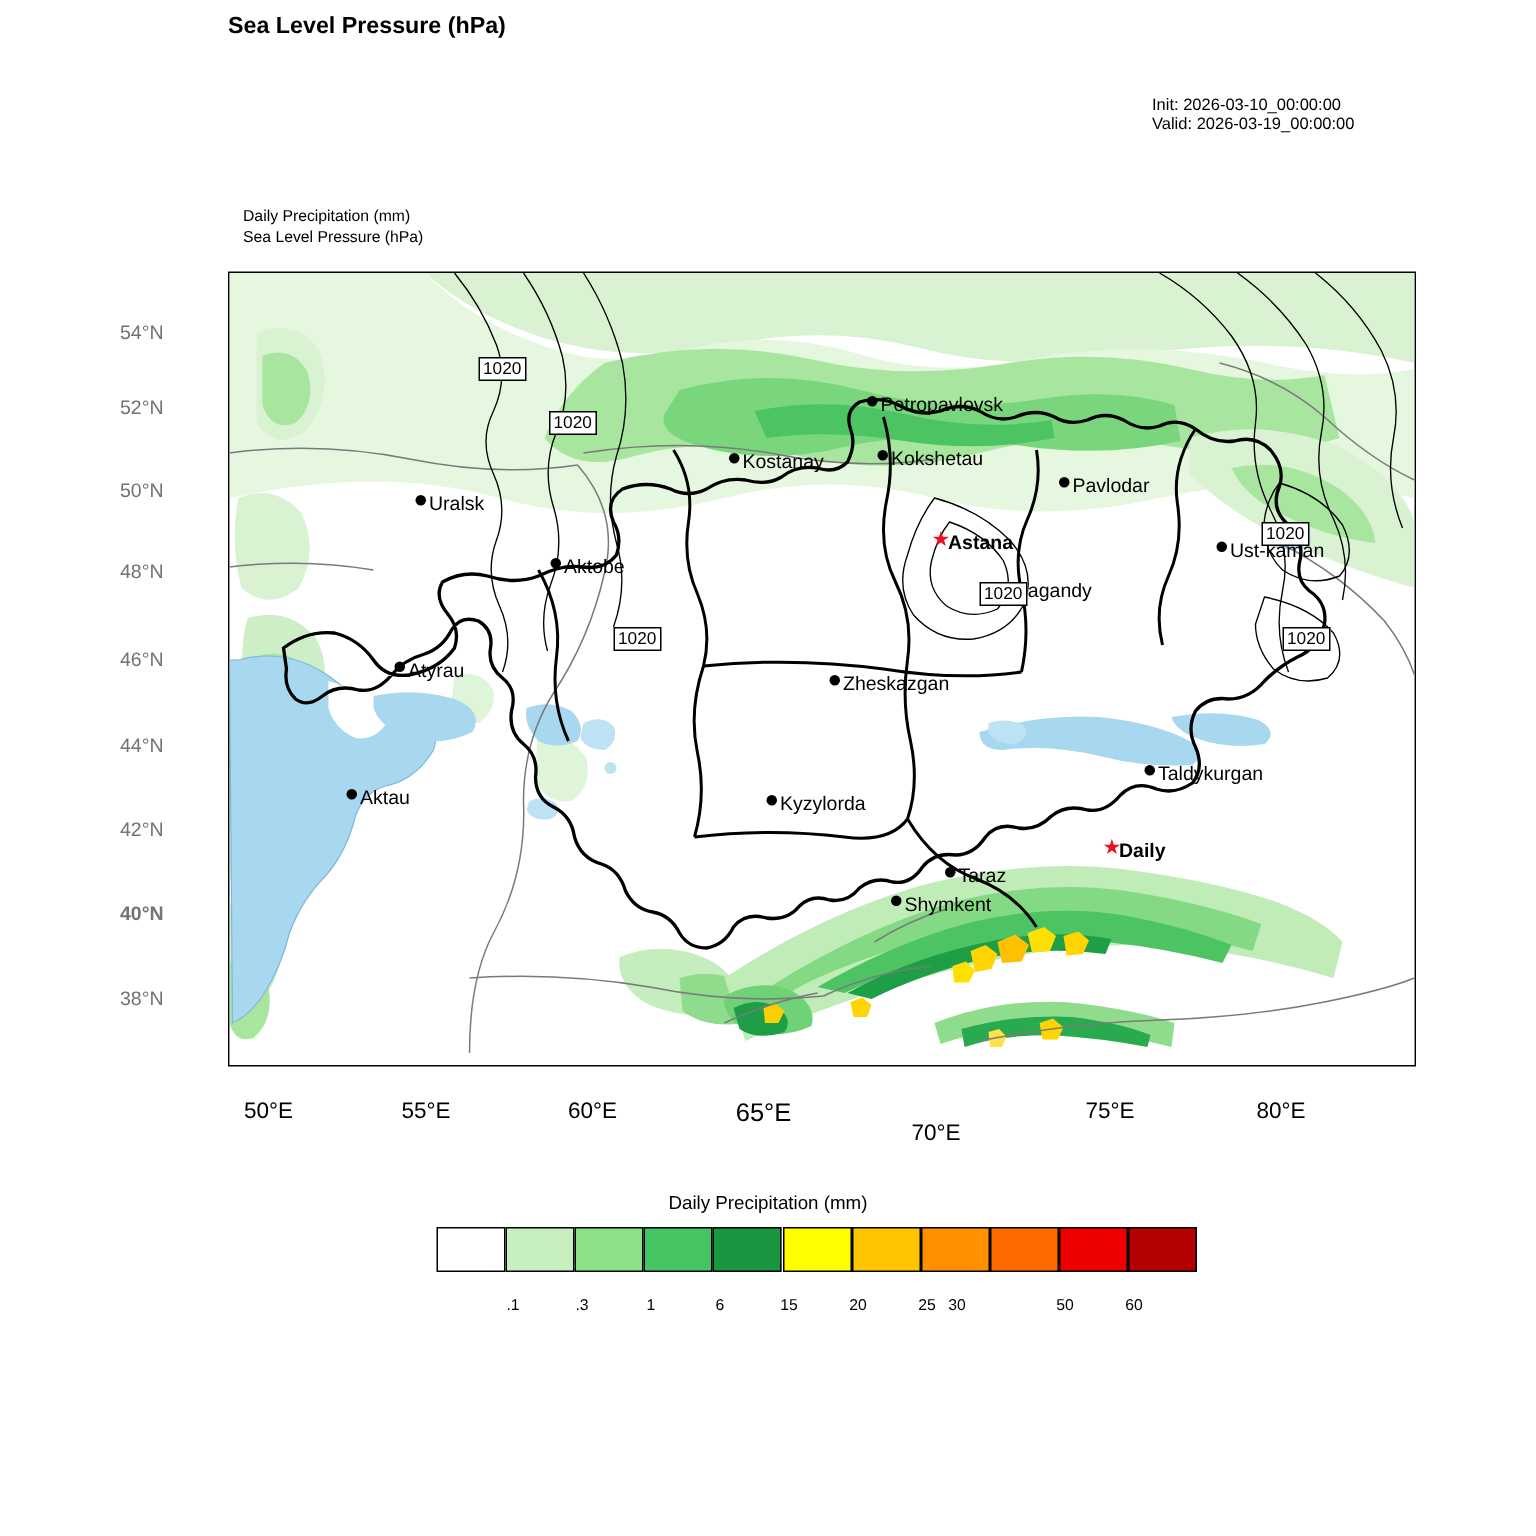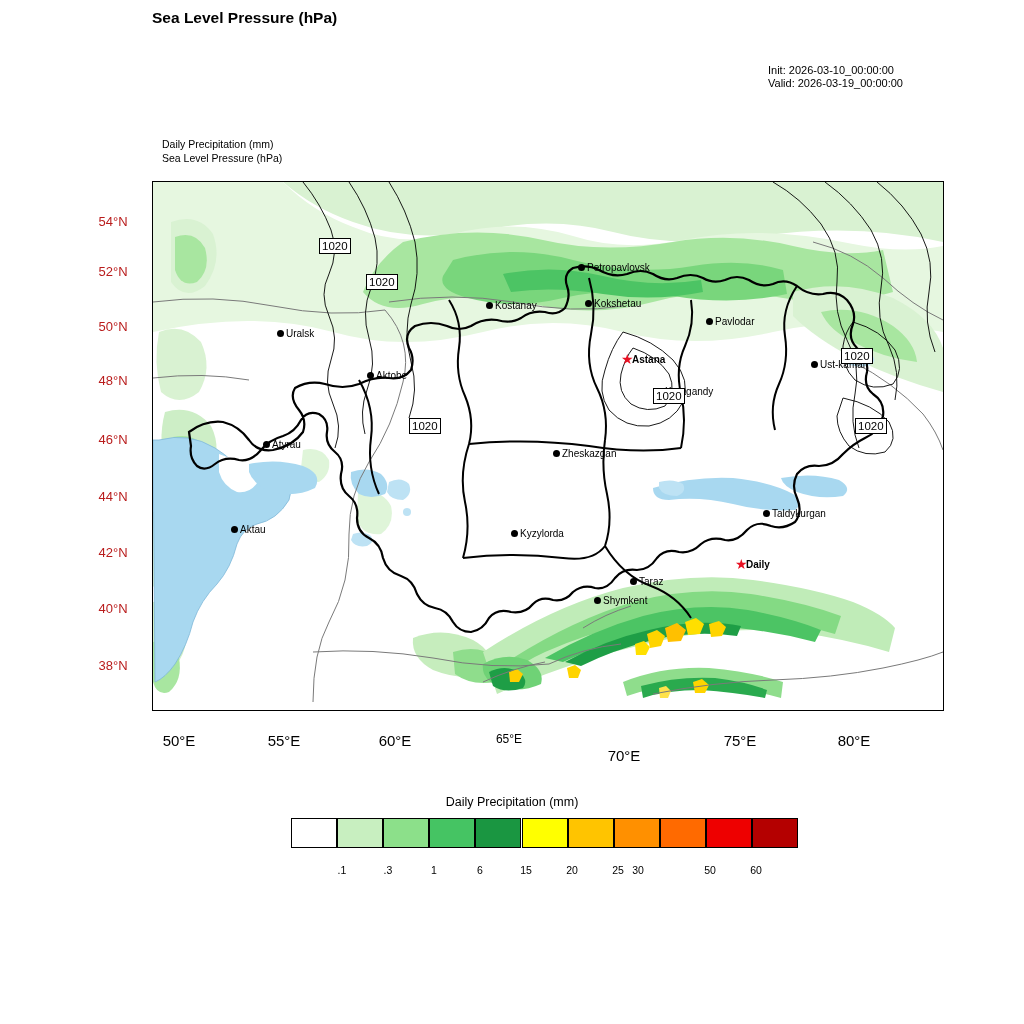--- a/index.html
+++ b/index.html
@@ -19,27 +19,27 @@
   
   #mapcaption{left:162px;top:137px;font-size:10.5px;line-height:14px;color:#000;}
 
   
   #mapwrap{left:152px;top:181px;width:792px;height:530px;}
   #mapframe{position:absolute;left:0;top:0;width:792px;height:530px;
             border:1px solid #000;box-sizing:border-box;background:#ffffff;overflow:hidden;}
   #mapsvg{position:absolute;left:0;top:0;}
 
   
-  .ylab{position:absolute;font-size:13px;color:#b91c1c;text-align:center;white-space:nowrap;}
+  .ylab{position:absolute;font-size:13px;color:#737373;text-align:left;white-space:nowrap;}
   .xlab{position:absolute;font-size:13px;color:#000;text-align:center;white-space:nowrap;}
 
   
   .city{position:absolute;}
   .cdot{position:absolute;width:7px;height:7px;border-radius:50%;background:#000;left:0;top:0;}
-  .cname{position:absolute;font-size:10px;color:#000;white-space:nowrap;left:9px;top:-2px;}
+  .cname{position:absolute;font-size:13px;color:#000;white-space:nowrap;left:9px;top:-2px;}
   .capital .cname{font-weight:bold;}
   .star{position:absolute;left:-2px;top:-4px;font-size:14px;color:#e81123;line-height:14px;}
 
   
   .iso{position:absolute;font-size:11.5px;color:#000;background:#fff;border:1px solid #000;
        padding:0 2px;line-height:14px;white-space:nowrap;}
 
   
   #cbtitle{left:0;top:795px;width:1024px;text-align:center;font-size:12.5px;color:#000;}
   #cbwrap{left:291px;top:818px;width:507px;height:30px;}
@@ -274,27 +274,27 @@
     <div class="iso" style="left:702px;top:236px;">1020</div>
   </div>
 
   <div class="ylab" style="left:-72px;top:33px;width:66px;">54°N</div>
   <div class="ylab" style="left:-72px;top:83px;width:66px;">52°N</div>
   <div class="ylab" style="left:-72px;top:138px;width:66px;">50°N</div>
   <div class="ylab" style="left:-72px;top:192px;width:66px;">48°N</div>
   <div class="ylab" style="left:-72px;top:251px;width:66px;">46°N</div>
   <div class="ylab" style="left:-72px;top:308px;width:66px;">44°N</div>
   <div class="ylab" style="left:-72px;top:364px;width:66px;">42°N</div>
-  <div class="ylab" style="left:-72px;top:420px;width:66px;">40°N</div>
+  <div class="ylab" style="left:-72px;top:420px;width:66px;font-weight:bold;">40°N</div>
   <div class="ylab" style="left:-72px;top:477px;width:66px;">38°N</div>
 
   <div class="xlab" style="left:-13px;top:551px;width:80px;font-size:15px;">50°E</div>
   <div class="xlab" style="left:92px;top:551px;width:80px;font-size:15px;">55°E</div>
   <div class="xlab" style="left:203px;top:551px;width:80px;font-size:15px;">60°E</div>
-  <div class="xlab" style="left:317px;top:551px;width:80px;font-size:12px;">65°E</div>
+  <div class="xlab" style="left:317px;top:551px;width:80px;font-size:17px;">65°E</div>
   <div class="xlab" style="left:432px;top:566px;width:80px;font-size:15px;">70°E</div>
   <div class="xlab" style="left:548px;top:551px;width:80px;font-size:15px;">75°E</div>
   <div class="xlab" style="left:662px;top:551px;width:80px;font-size:15px;">80°E</div>
 </div>
 
 <div id="cbtitle" class="abs">Daily Precipitation (mm)</div>
 
 <div id="cbwrap" class="abs">
   <div class="cbcell" style="left:0px;width:46.1px;background:#ffffff;"></div>
   <div class="cbcell" style="left:46.1px;width:46.1px;background:#c8efc0;"></div>

